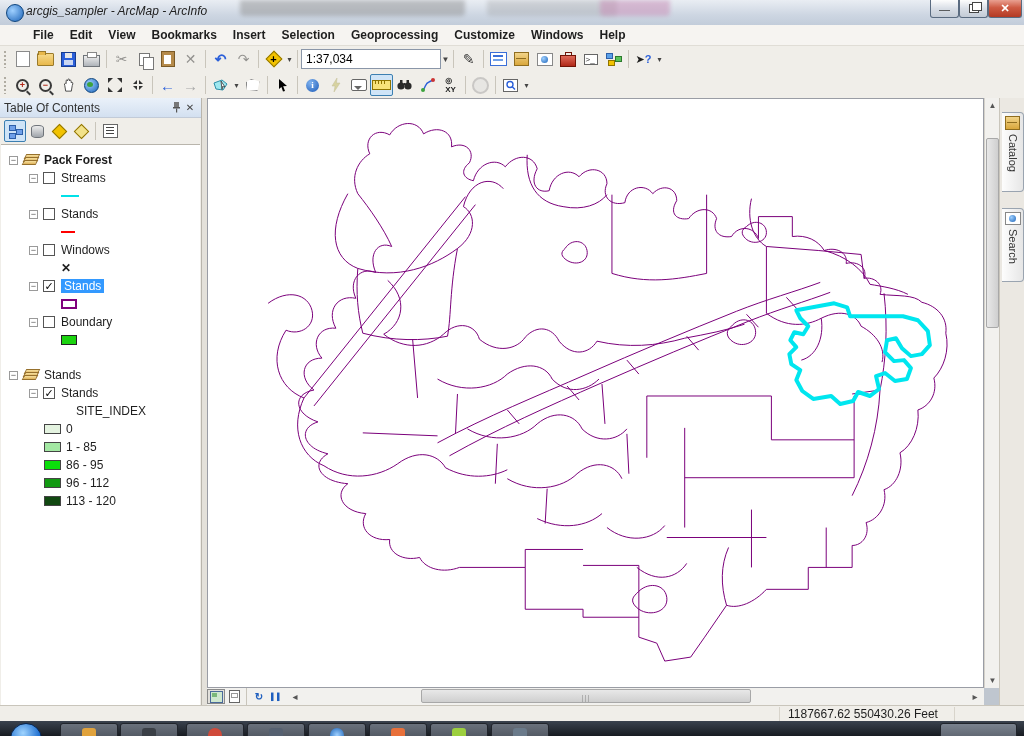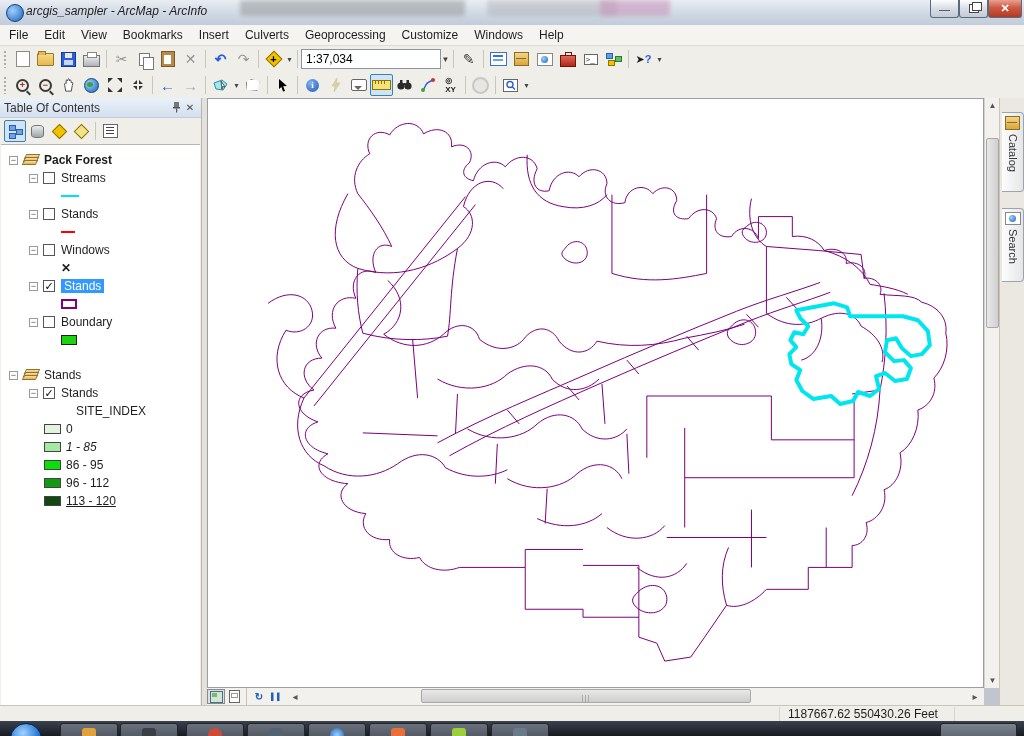--- a/index.html
+++ b/index.html
@@ -21,21 +21,21 @@
     color:#333;font-size:11px;border-radius:0 0 3px 3px;box-sizing:border-box;}
   #btn-min{left:930px;width:29px;}
   #btn-restore{left:959px;width:29px;}
   #btn-close{left:988px;width:34px;background:linear-gradient(#E9A091,#CE5A43 45%,#B33A24);
     color:#fff;font-weight:bold;}
   .restore-glyph{width:8px;height:7px;border:1px solid #444;background:#fff;position:relative;}
   .restore-glyph:before{content:"";position:absolute;left:2px;top:-3px;width:8px;height:7px;
     border:1px solid #444;background:#fff;}
   
   #menubar{left:0;top:25px;width:1024px;height:21px;background:#F6F4F1;
-    border-bottom:1px solid #E0DDD6;display:flex;align-items:center;padding-left:1px;box-sizing:border-box;}
+    border-bottom:1px solid #E0DDD6;display:flex;align-items:center;padding-left:25px;box-sizing:border-box;font-weight:bold;}
   .menu-item{padding:2px 8px;}
   
   .toolbar{left:0;width:1024px;height:26px;background:#F0EEE9;
     border-bottom:1px solid #D8D4CB;display:flex;align-items:center;}
   #toolbar1{top:46px;} #toolbar2{top:72px;}
   .grip{width:5px;height:18px;margin:0 3px;
     background-image:radial-gradient(#B0ACA2 35%,transparent 36%);background-size:4px 4px;}
   .tsep{width:1px;height:18px;background:#C9C5BB;margin:0 3px;}
   .tbtn{width:23px;height:22px;display:flex;align-items:center;justify-content:center;position:relative;}
   .tbtn.active{background:#CFE4F7;border:1px solid #3C7FB1;border-radius:2px;box-sizing:border-box;}
@@ -180,21 +180,21 @@
       <span>✕</span>
     </div>
 </div>
 
 <div id="menubar" class="abs">
   <span class="menu-item">File</span>
   <span class="menu-item">Edit</span>
   <span class="menu-item">View</span>
   <span class="menu-item">Bookmarks</span>
   <span class="menu-item">Insert</span>
-  <span class="menu-item">Culverts</span>
+  <span class="menu-item">Selection</span>
   <span class="menu-item">Geoprocessing</span>
   <span class="menu-item">Customize</span>
   <span class="menu-item">Windows</span>
   <span class="menu-item">Help</span>
 </div>
 
 <div id="toolbar1" class="toolbar abs">
   <div class="grip"></div>
   <div class="tbtn">
       <span class="ic-page"></span>
@@ -480,33 +480,33 @@
       <span class="cb">✓</span>
       <span>Stands</span>
     </div>
     <div class="trow" style="top:257px;padding-left:75px;">
       <span>SITE_INDEX</span>
     </div>
     <div class="trow" style="top:275px;padding-left:43px;">
       <span class="swatch" style="background-color: rgb(228, 243, 224);"></span>
       <span>0</span>
     </div>
-    <div class="trow" style="top:293px;padding-left:43px;font-style:italic;">
+    <div class="trow" style="top:293px;padding-left:43px;">
       <span class="swatch" style="background-color: rgb(163, 232, 163);"></span>
       <span>1 - 85</span>
     </div>
     <div class="trow" style="top:311px;padding-left:43px;">
       <span class="swatch" style="background-color: rgb(11, 222, 11);"></span>
       <span>86 - 95</span>
     </div>
     <div class="trow" style="top:329px;padding-left:43px;">
       <span class="swatch" style="background-color: rgb(18, 154, 18);"></span>
       <span>96 - 112</span>
     </div>
-    <div class="trow" style="top:347px;padding-left:43px;text-decoration:underline;">
+    <div class="trow" style="top:347px;padding-left:43px;">
       <span class="swatch" style="background-color: rgb(17, 72, 17);"></span>
       <span>113 - 120</span>
     </div>
   </div>
 </div>
 
 <div id="splitter" class="abs"></div>
 
 <div id="map-viewport" class="abs">
   <svg id="map-svg" width="775" height="588" viewBox="0 0 777 590">

